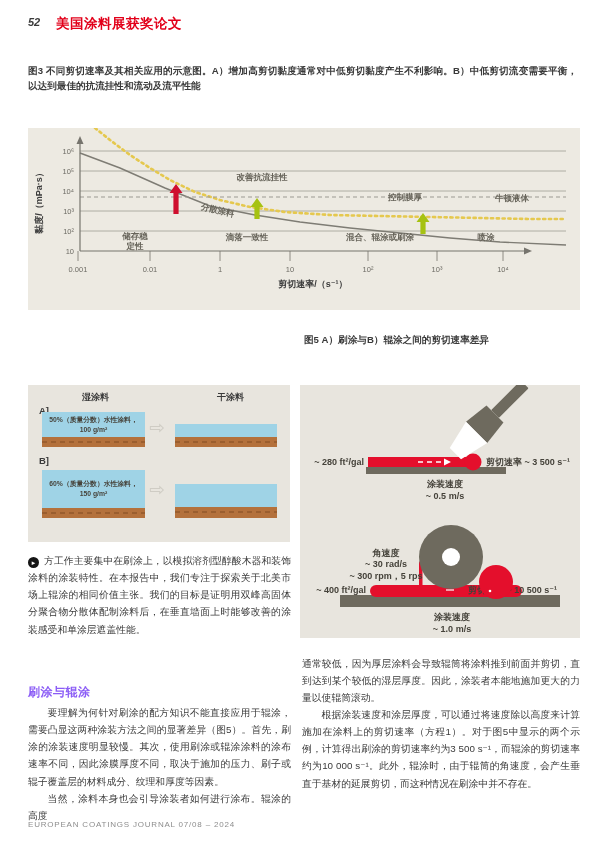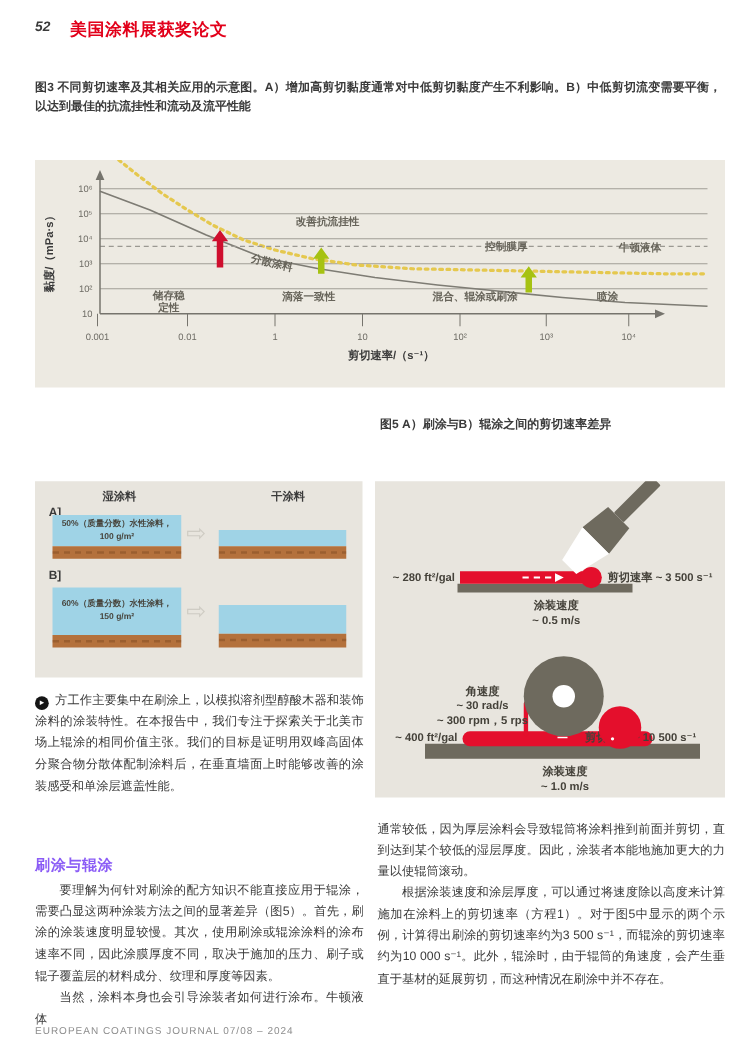--- a/index.html
+++ b/index.html
@@ -155,20 +155,20 @@
         <text x="152" y="235" text-anchor="middle" class="figlab">涂装速度</text>
         <text x="152" y="247" text-anchor="middle" class="figlab">~ 1.0 m/s</text>
       </svg></div>
 
   <div class="abs bodytext" style="left:28px;top:552px;width:263px;">
     <span class="marker">▸</span><span>方工作主要集中在刷涂上，以模拟溶剂型醇酸木器和装饰涂料的涂装特性。在本报告中，我们专注于探索关于北美市场上辊涂的相同价值主张。我们的目标是证明用双峰高固体分聚合物分散体配制涂料后，在垂直墙面上时能够改善的涂装感受和单涂层遮盖性能。</span>
   </div>
 
   <div class="abs sectitle" style="left:28px;top:684px;">刷涂与辊涂</div>
   <div class="abs bodytext indent" style="left:28px;top:704px;width:263px;">要理解为何针对刷涂的配方知识不能直接应用于辊涂，需要凸显这两种涂装方法之间的显著差异（图5）。首先，刷涂的涂装速度明显较慢。其次，使用刷涂或辊涂涂料的涂布速率不同，因此涂膜厚度不同，取决于施加的压力、刷子或辊子覆盖层的材料成分、纹理和厚度等因素。</div>
-  <div class="abs bodytext indent" style="left:28px;top:790px;width:263px;">当然，涂料本身也会引导涂装者如何进行涂布。牛顿液体</div>
+  <div class="abs bodytext indent" style="left:28px;top:790px;width:263px;">当然，涂料本身也会引导涂装者如何进行涂布。辊涂的高度</div>
 
   <div class="abs bodytext" style="left:302px;top:655px;width:278px;">通常较低，因为厚层涂料会导致辊筒将涂料推到前面并剪切，直到达到某个较低的湿层厚度。因此，涂装者本能地施加更大的力量以使辊筒滚动。</div>
   <div class="abs bodytext indent" style="left:302px;top:706px;width:278px;">根据涂装速度和涂层厚度，可以通过将速度除以高度来计算施加在涂料上的剪切速率（方程1）。对于图5中显示的两个示例，计算得出刷涂的剪切速率约为3 500 s⁻¹，而辊涂的剪切速率约为10 000 s⁻¹。此外，辊涂时，由于辊筒的角速度，会产生垂直于基材的延展剪切，而这种情况在刷涂中并不存在。</div>
 
   <div class="abs footer">EUROPEAN COATINGS JOURNAL 07/08 – 2024</div>
 
 </div>
 
 </body></html>

